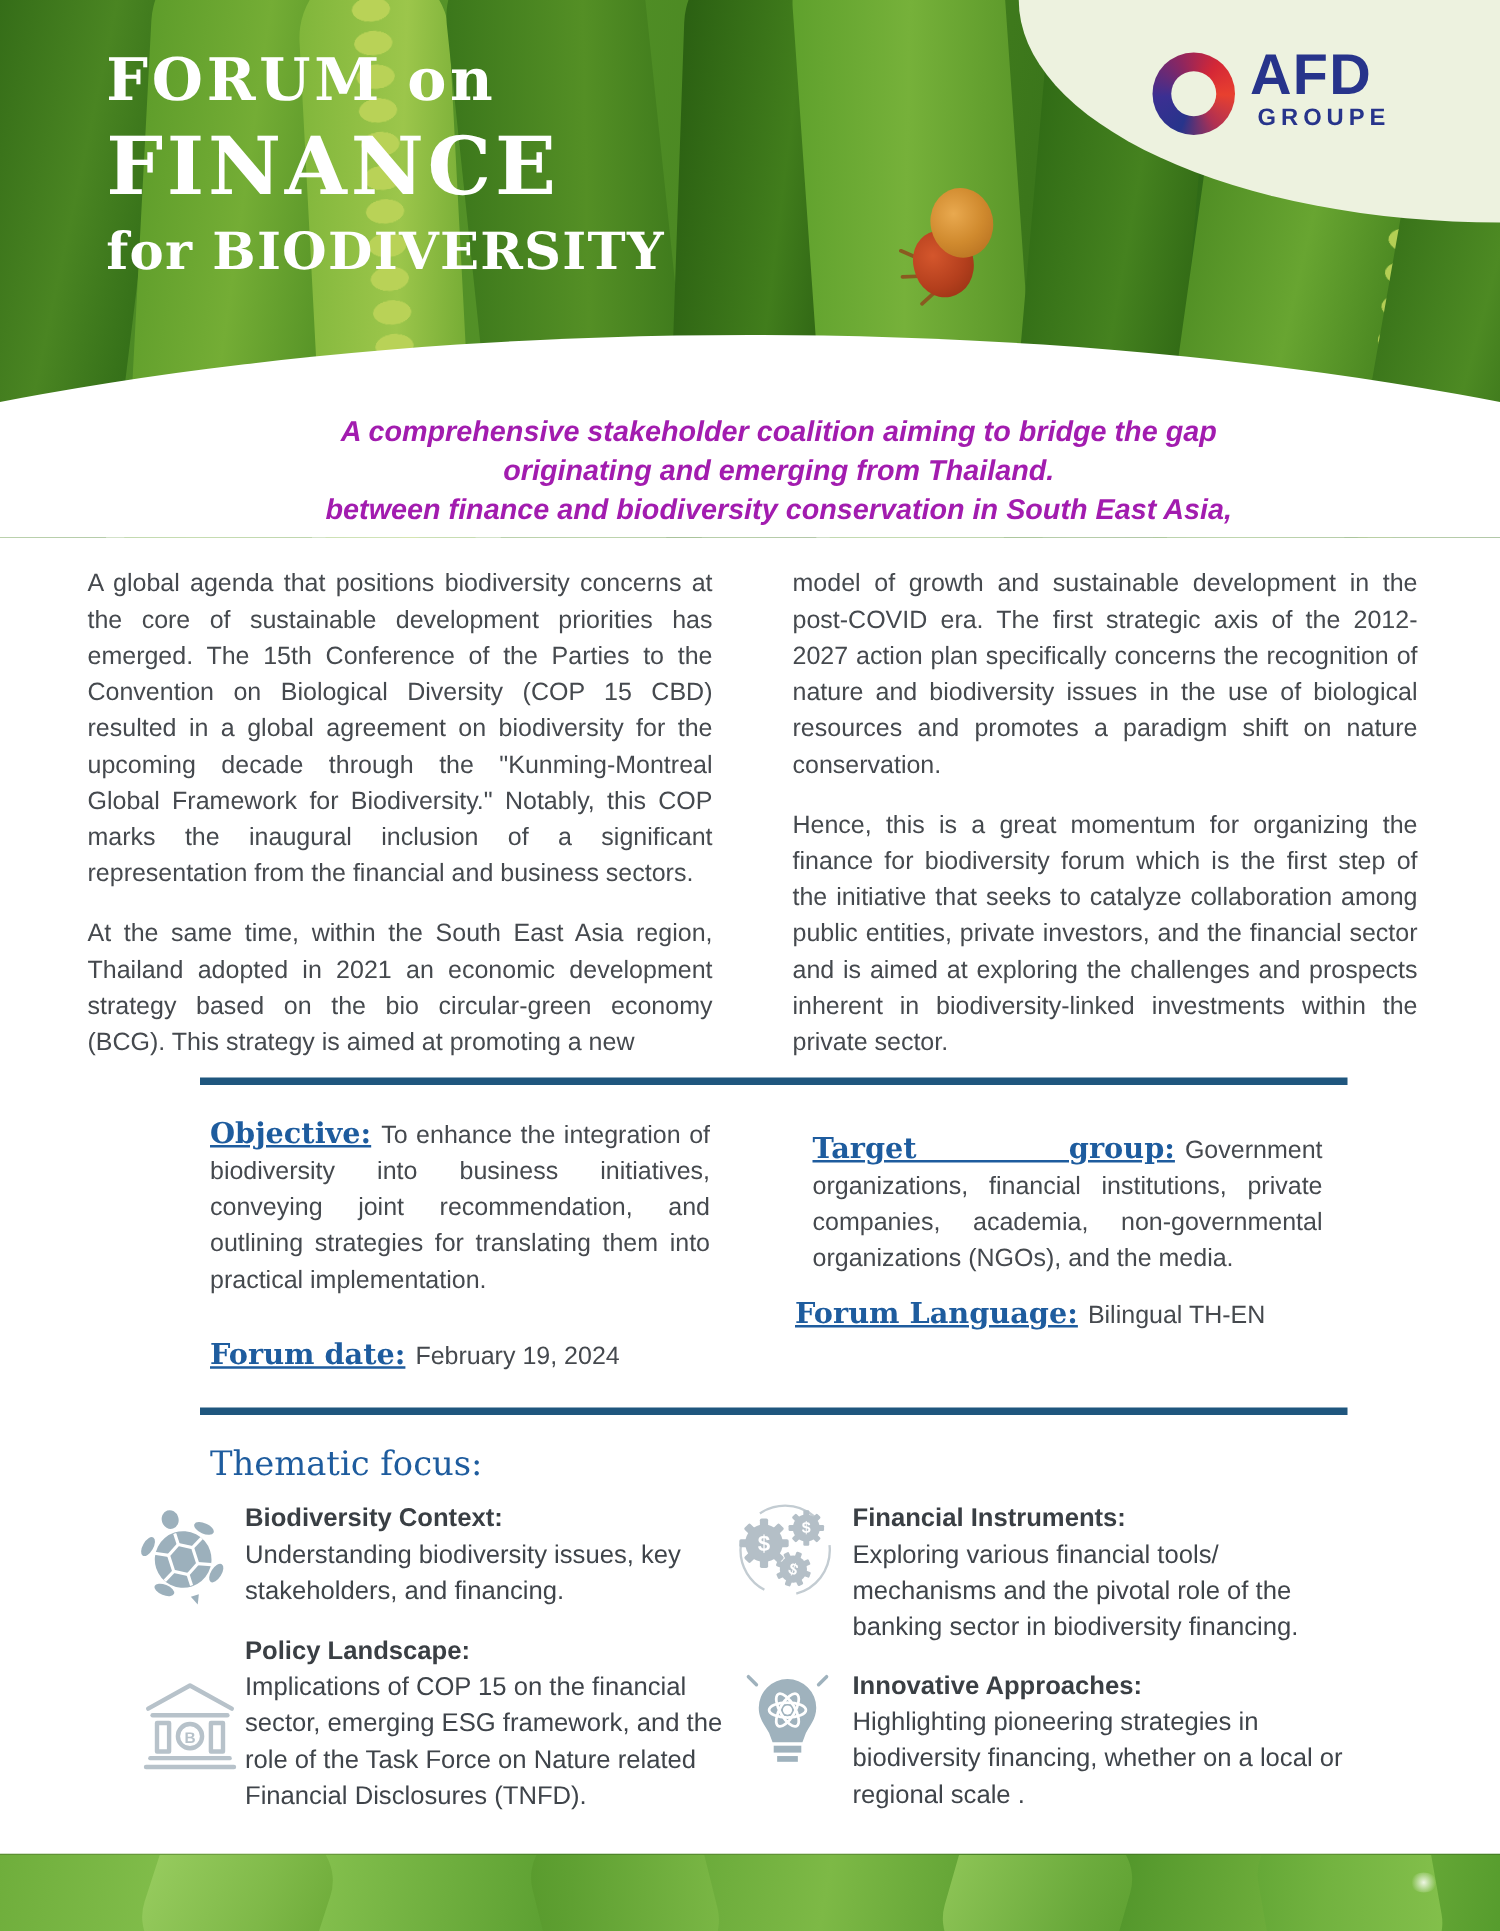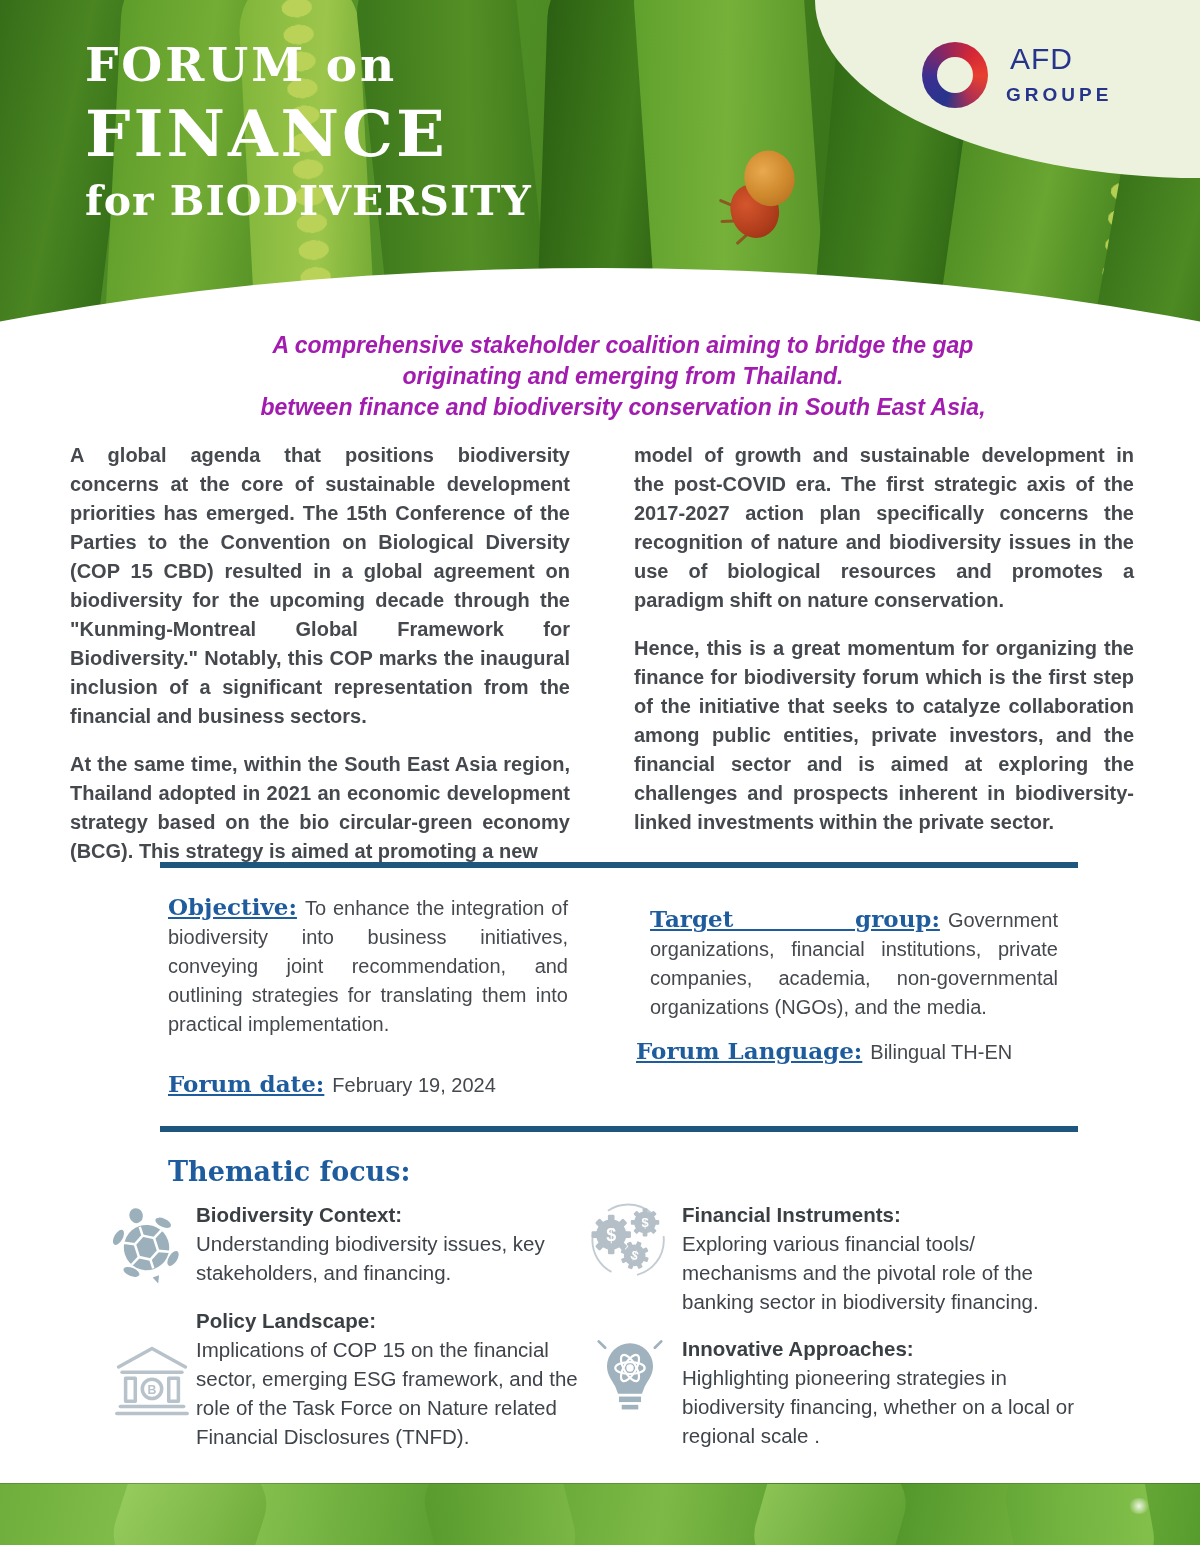--- a/index.html
+++ b/index.html
@@ -48,52 +48,52 @@
   .lg3{left:0px;top:82px;transform:rotate(-30deg);}
   
   .dome{position:absolute;left:-600px;top:268px;width:2400px;height:800px;background:#ffffff;border-radius:50%;}
   
   .corner{position:absolute;right:0;top:0;width:385px;height:178px;background:#edf2df;
       border-bottom-left-radius:100% 100%;}
   .logo{position:absolute;right:48px;top:34px;width:230px;height:90px;}
   .logo-ring{position:absolute;left:0;top:8px;width:66px;height:66px;border-radius:50%;
       background:conic-gradient(from 200deg,#27348b,#3b2f92 18%,#8c2660 38%,#d42736 55%,#e8402f 70%,#b03052 85%,#27348b 100%);}
   .logo-ring::after{content:"";position:absolute;left:15px;top:15px;width:36px;height:36px;border-radius:50%;background:#edf2df;}
-  .logo-afd{position:absolute;left:88px;top:2px;font-family:"Liberation Sans",sans-serif;
-      font-weight:normal;font-size:30px;letter-spacing:1px;color:#27348b;line-height:46px;}
+  .logo-afd{position:absolute;left:78px;top:2px;font-family:"Liberation Sans",sans-serif;
+      font-weight:bold;font-size:46px;letter-spacing:1px;color:#27348b;line-height:46px;}
   .logo-groupe{position:absolute;left:84px;top:50px;font-weight:bold;font-size:19px;letter-spacing:4px;color:#27348b;text-align:right;}
   
   .title{position:absolute;left:85px;top:34px;color:#ffffff;font-family:"DejaVu Serif",serif;font-weight:bold;z-index:5;}
   .title .t1{font-size:47px;letter-spacing:3px;line-height:62px;}
   .title .t2{font-size:64px;letter-spacing:3px;line-height:76px;}
   .title .t3{font-size:41px;letter-spacing:1px;line-height:58px;}
   
   .subtitle{position:absolute;left:0;top:330px;width:1200px;text-align:center;z-index:6;
       color:#a21caf;font-style:italic;font-size:23px;line-height:31px;font-weight:bold;margin-left:23px;}
   
-  .col{position:absolute;top:441px;width:500px;text-align:justify;font-size:20px;line-height:29px;font-weight:bold;}
+  .col{position:absolute;top:453px;width:500px;text-align:justify;font-size:20px;line-height:29px;}
   .col p{margin:0 0 19px 0;}
   .col-left{left:70px;}
   .col-right{left:634px;}
   
   .rule{position:absolute;left:160px;width:918px;height:6px;background:#1f567e;}
   .rule1{top:862px;}
   .rule2{top:1126px;}
   
   .blue-label{font-family:"DejaVu Serif",serif;font-weight:bold;color:#1e5c9e;font-size:23px;margin-right:8px;text-decoration:underline;}
   .details-left{position:absolute;left:168px;top:892px;width:400px;font-size:20px;line-height:29px;}
   .details-left .just{text-align:justify;margin:0;}
   .details-right{position:absolute;left:636px;top:890px;width:436px;font-size:20px;line-height:29px;}
   .details-right .just{text-align:justify;margin:14px;}
   .forum-date{margin-top:30px;}
   .venue{margin-top:17px;}
   .language{margin-top:3px;}
   
   .thematic-heading{position:absolute;left:168px;top:1156px;font-family:"DejaVu Serif",serif;
-      font-weight:bold;color:#1e5c9e;font-size:27px;}
+      font-weight:normal;color:#1e5c9e;font-size:27px;}
   .theme-text{position:absolute;font-size:20.5px;line-height:29px;color:#3f444a;}
   .theme-text .tt{font-weight:bold;color:#3a3f44;}
   .it1{left:196px;top:1200px;width:372px;}
   .it2{left:682px;top:1200px;width:402px;}
   .it3{left:196px;top:1306px;width:388px;}
   .it4{left:682px;top:1334px;width:402px;}
   .icon{position:absolute;}
   .ic1{left:104px;top:1204px;width:84px;height:84px;}
   .ic2{left:583px;top:1196px;width:94px;height:96px;}
   .ic3{left:108px;top:1334px;width:88px;height:94px;}
@@ -153,21 +153,21 @@
     <div>A comprehensive stakeholder coalition aiming to bridge the gap</div>
     <div>originating and emerging from Thailand.</div>
     <div>between finance and biodiversity conservation in South East Asia,</div>
   </div>
 
   <div class="col col-left">
     <p>A global agenda that positions biodiversity concerns at the core of sustainable development priorities has emerged. The 15th Conference of the Parties to the Convention on Biological Diversity (COP 15 CBD) resulted in a global agreement on biodiversity for the upcoming decade through the "Kunming-Montreal Global Framework for Biodiversity." Notably, this COP marks the inaugural inclusion of a significant representation from the financial and business sectors.</p>
     <p>At the same time, within the South East Asia region, Thailand adopted in 2021 an economic development strategy based on the bio circular-green economy (BCG). This strategy is aimed at promoting a new</p>
   </div>
   <div class="col col-right">
-    <p>model of growth and sustainable development in the post-COVID era. The first strategic axis of the 2017-2027 action plan specifically concerns the recognition of nature and biodiversity issues in the use of biological resources and promotes a paradigm shift on nature conservation.</p>
+    <p>model of growth and sustainable development in the post-COVID era. The first strategic axis of the 2012-2027 action plan specifically concerns the recognition of nature and biodiversity issues in the use of biological resources and promotes a paradigm shift on nature conservation.</p>
     <p>Hence, this is a great momentum for organizing the finance for biodiversity forum which is the first step of the initiative that seeks to catalyze collaboration among public entities, private investors, and the financial sector and is aimed at exploring the challenges and prospects inherent in biodiversity-linked investments within the private sector.</p>
   </div>
 
   <div class="rule rule1"></div>
 
   <div class="details-left">
     <p class="just">
       <span class="blue-label">Objective:</span><span>To enhance the integration of biodiversity into business initiatives, conveying joint recommendation, and outlining strategies for translating them into practical implementation.</span>
     </p>
     <p class="forum-date">

